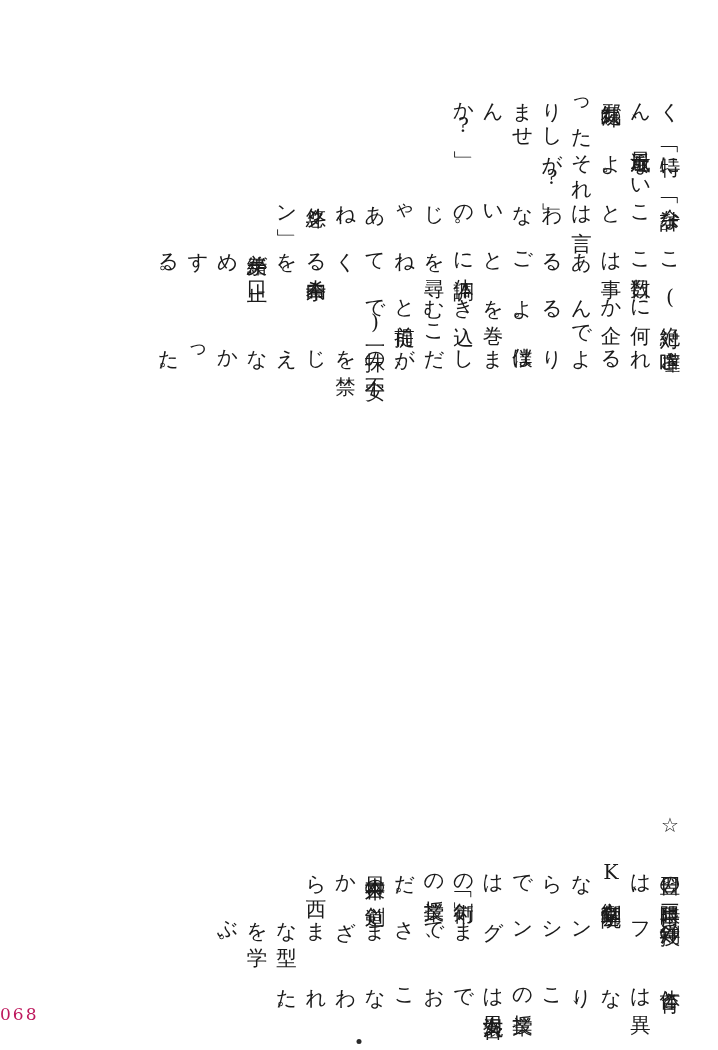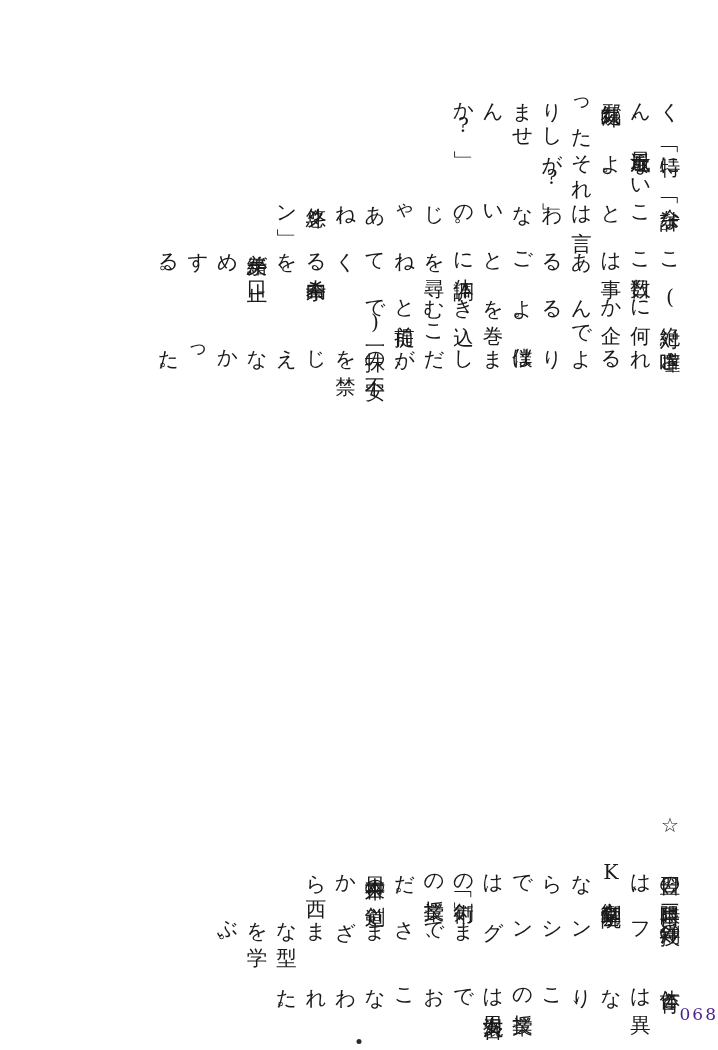--- a/index.html
+++ b/index.html
@@ -61,24 +61,24 @@
     font-size: 20px;
     line-height: 29.5px;
     padding-top: 432px;
     letter-spacing: 1.4px;
   }
   .page-number {
     position: absolute;
     bottom: 26px;
     left: 0;
     right: 0;
-    text-align: right;
+    text-align: left;
     font-size: 17px;
     letter-spacing: 2px;
-    color: #4c1d95;
+    color: #be185d;
     font-family: "DejaVu Serif", "Liberation Serif", serif;
   }
   .spine-dot {
     position: absolute;
     bottom: 6px;
     left: 50%;
     transform: translateX(-50%);
     width: 5px;
     height: 5px;
     border-radius: 50%;

